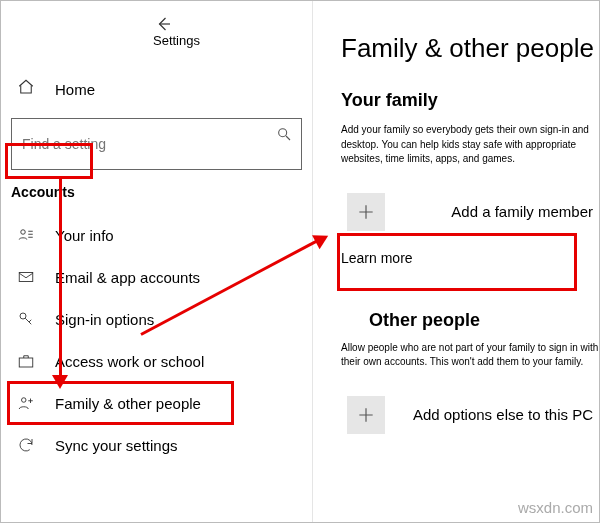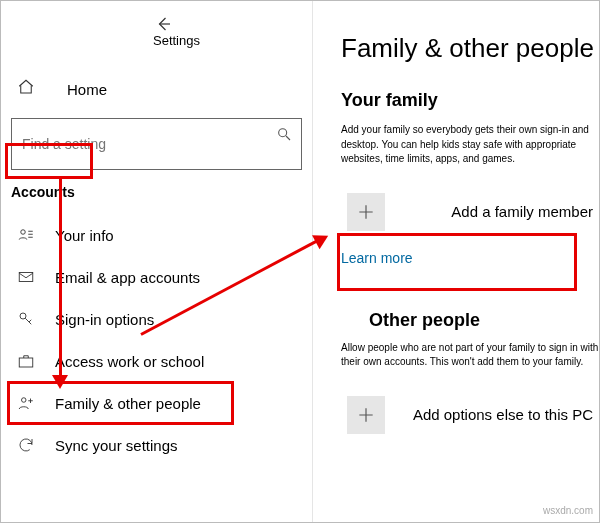--- a/index.html
+++ b/index.html
@@ -43,21 +43,20 @@
     }
     .settings-label {
       font-size: 13px;
       margin-left: 26px;
     }
     .home-row {
       display: flex;
       align-items: center;
       padding: 10px 0 10px 16px;
       margin-bottom: 8px;
-      gap: 12px;
     }
     .home-icon svg {
       width: 18px;
       height: 18px;
     }
     .home-text {
       font-size: 15px;
       margin-left: 20px;
     }
     .search-row {
@@ -145,21 +144,21 @@
     }
     .plus-box svg {
       width: 20px;
       height: 20px;
     }
     .add-label {
       font-size: 15px;
       margin-left: 16px;
     }
     .link {
-      color: #0369a1;
+      color: #000000;
       font-size: 14px;
       cursor: pointer;
       display: inline-block;
       margin-bottom: 30px;
     }
     .section-h2 {
       font-size: 18px;
       font-weight: 600;
       margin-top: 14px;
       margin-bottom: 10px;
@@ -179,21 +178,21 @@
     .arrowhead {
       position: absolute;
       width: 0;
       height: 0;
       pointer-events: none;
     }
     .watermark {
       position: absolute;
       right: 6px;
       bottom: 6px;
-      font-size: 10px;
+      font-size: 15px;
       color: #aaa;
     }
   </style>
 </head>
 <body>
 
 <div class="container">
   <div class="left-pane">
     <div class="top-row">
       <span class="back-btn">

